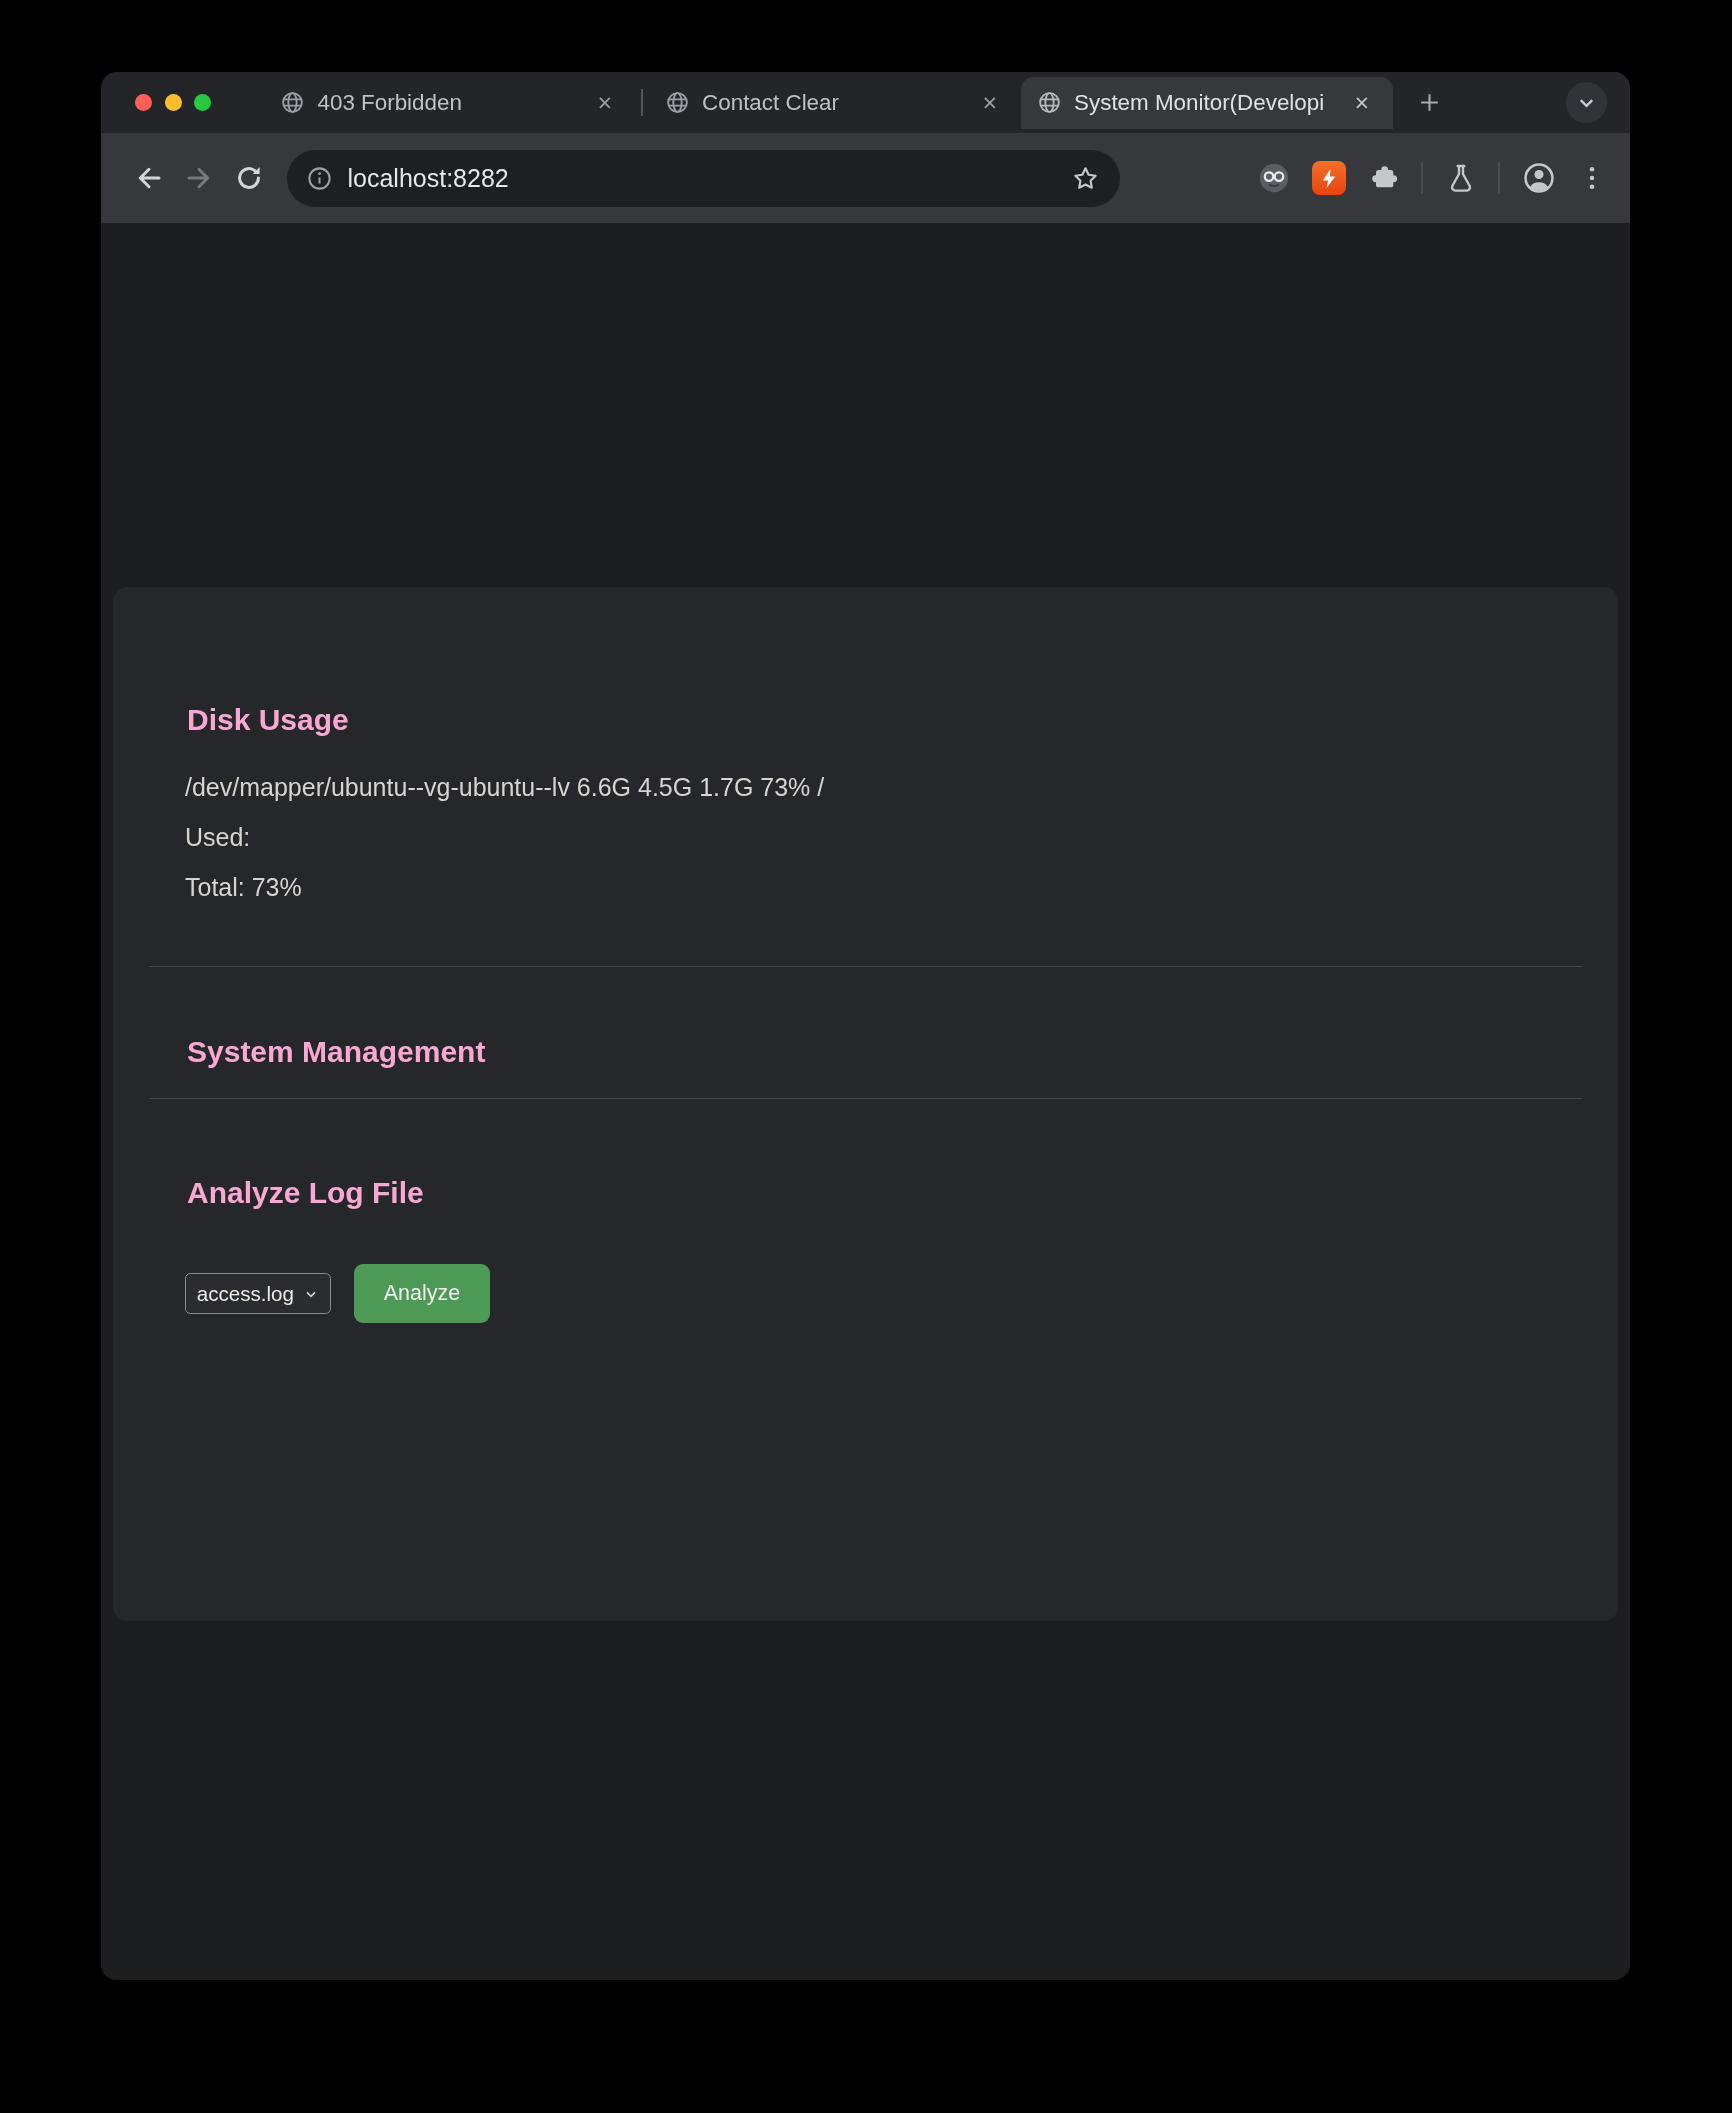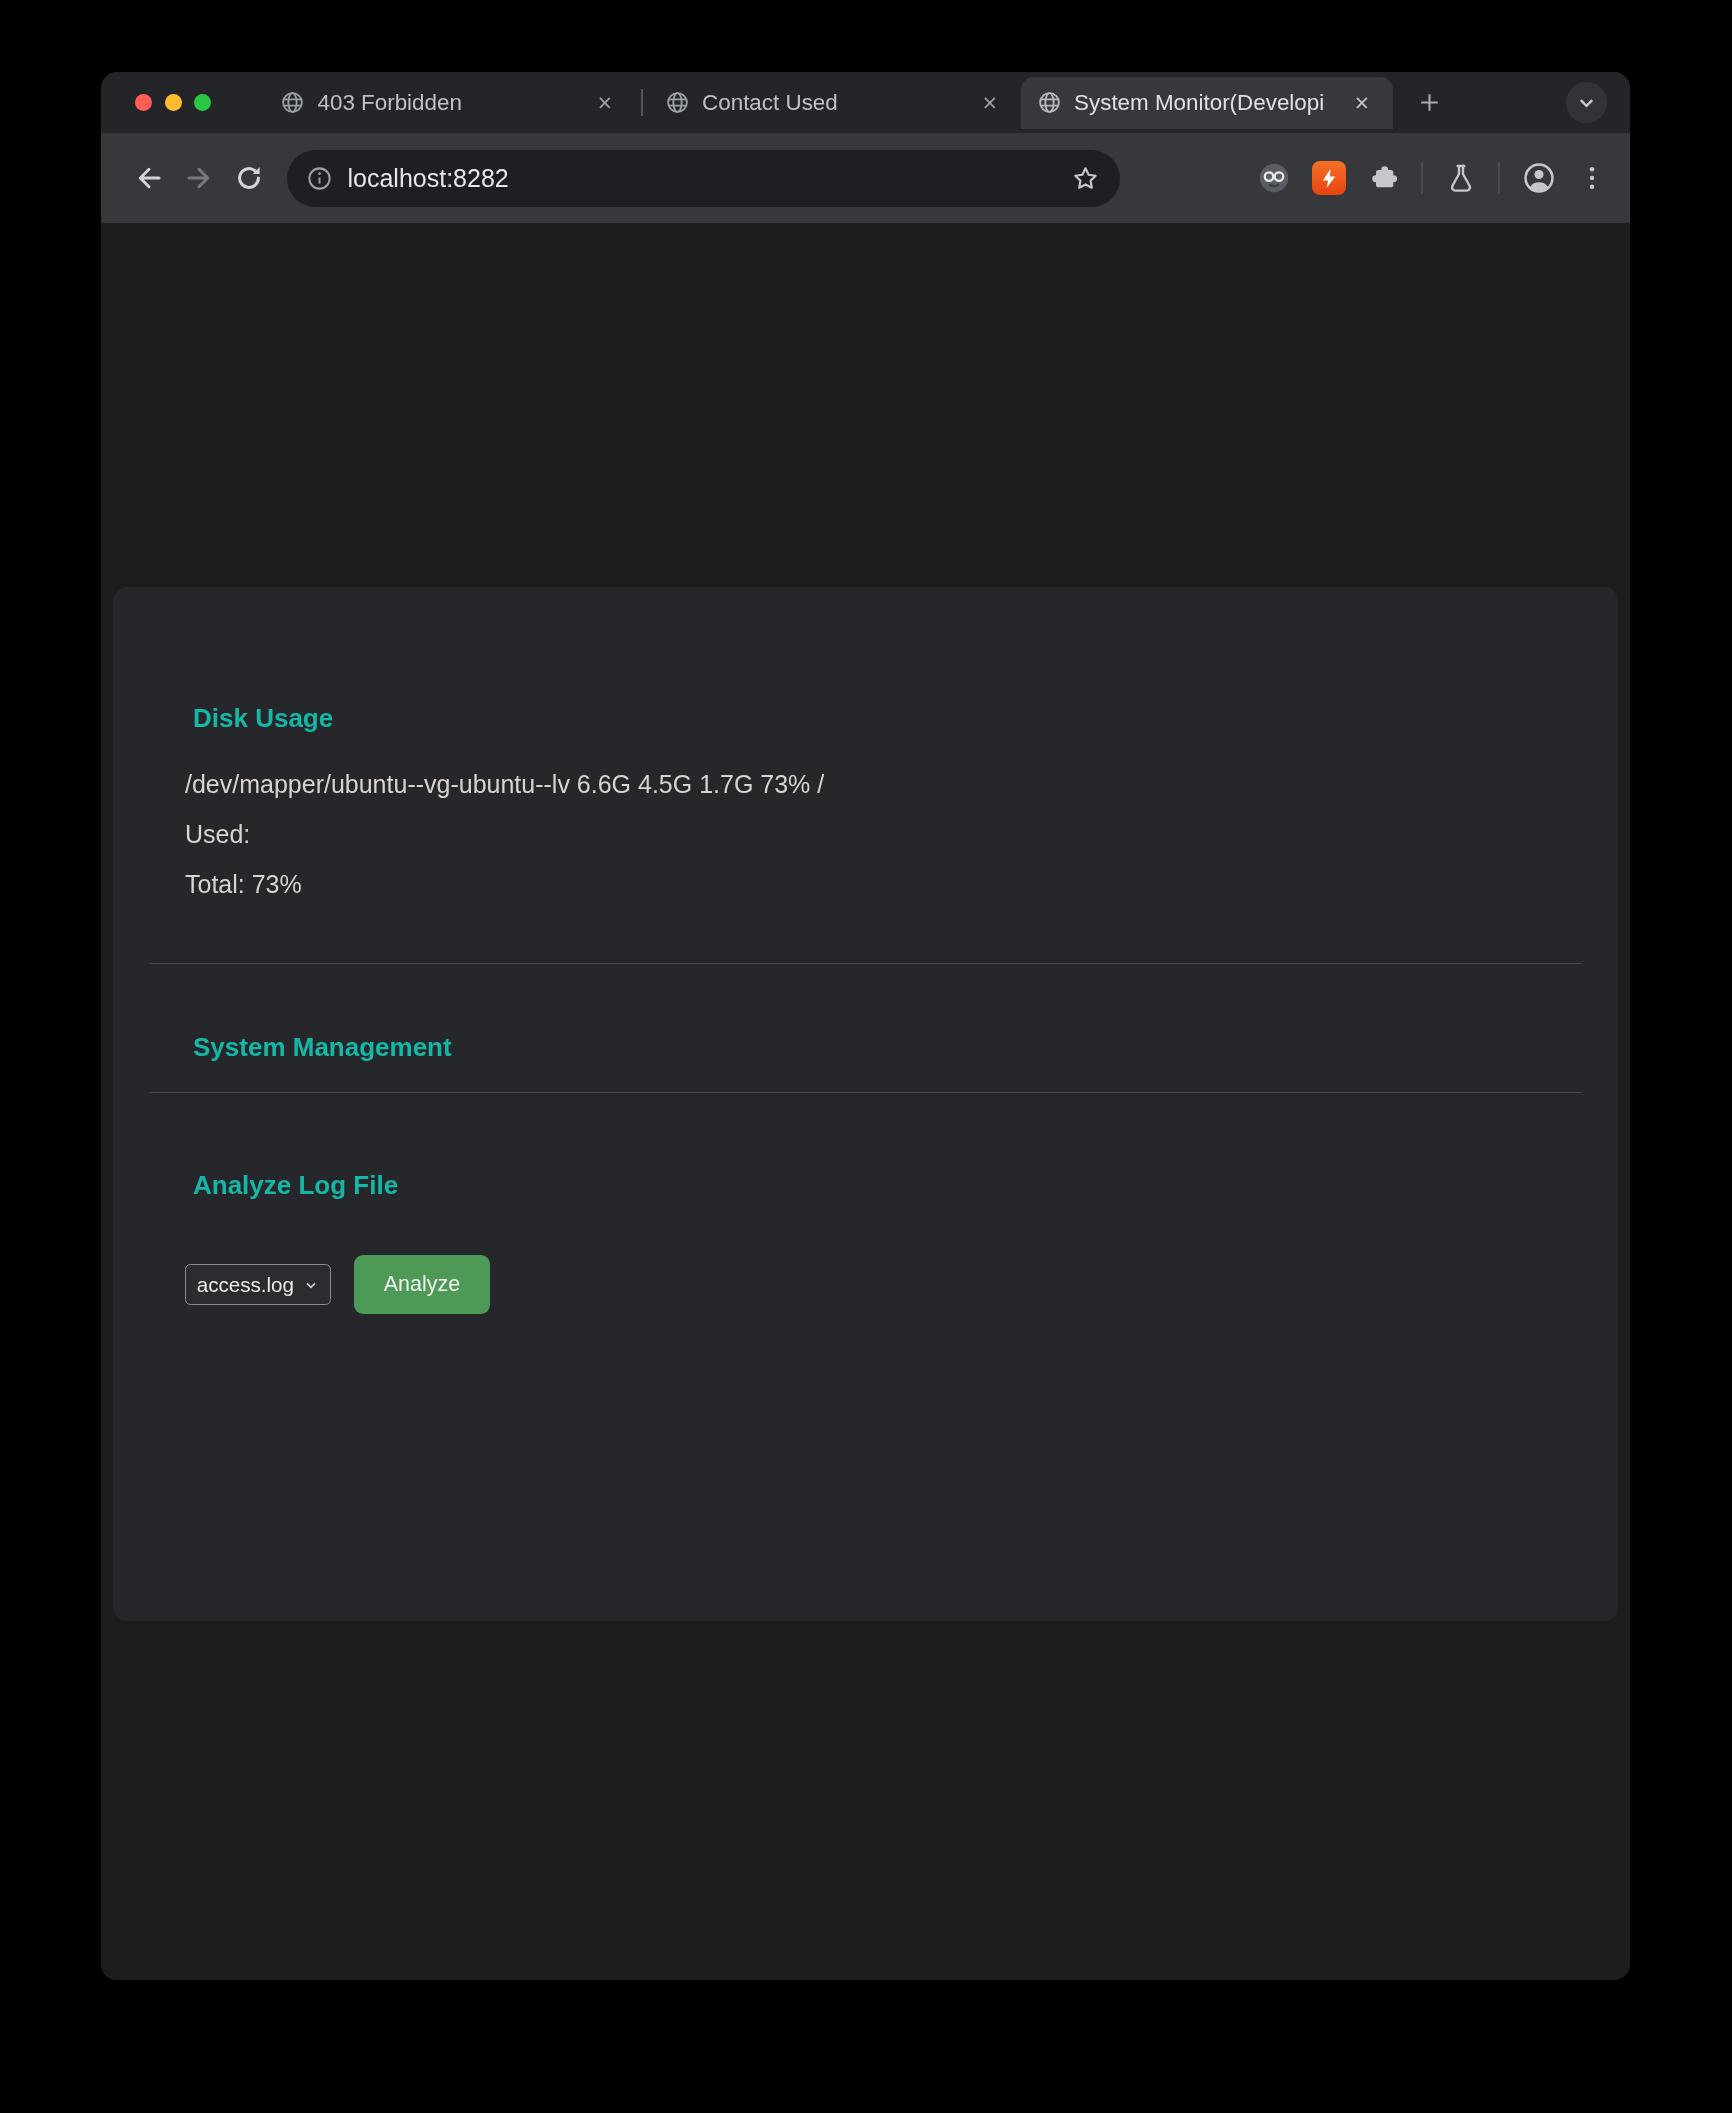--- a/index.html
+++ b/index.html
@@ -87,21 +87,21 @@
   .content { flex:1; background:#1c1d1f; }
   .card {
     margin:364px auto 0; width:1505px; height:1034px; box-sizing:border-box;
     background:#26272a; border-radius:14.3px; padding:43px 72px 0;
   }
   .page-title {
     margin:0; font-size:45px; font-weight:700; letter-spacing:0.4px;
     color:#c9c3ba; text-align:center;
   }
   .section-heading {
-    font-size:26px; font-weight:700; color:#14b8a6; margin:8px;
+    font-size:30px; font-weight:700; color:#f9a8d4; margin:2px;
   }
   .h-disk { margin-top:73px; }
   .h-mgmt { margin-top:68px; }
   .h-analyze { margin-top:77px; }
   .body-text { font-size:25px; color:#d8d5d0; margin:0; }
   .disk-line { margin-top:36px; }
   .disk-used, .disk-total { margin-top:21px; }
   .divider { border:none; border-top:1.3px solid #46474b; margin:64px -36px 0; }
   .divider2 { margin-top:29px; }
   .btn-row { margin-top:50px; display:flex; gap:12.5px; }
@@ -150,21 +150,21 @@
       <div class="tabsep"></div>
 
       <div class="tab">
         <span class="favicon">
           <svg viewBox="0 0 24 24" width="25" height="25" fill="none" stroke="#9aa0a6" stroke-width="1.8">
               <circle cx="12" cy="12" r="9"></circle>
               <ellipse cx="12" cy="12" rx="4" ry="9"></ellipse>
               <path d="M3.5 9h17M3.5 15h17"></path>
             </svg>
         </span>
-        <span class="tab-title">Contact Used</span>
+        <span class="tab-title">Contact Clear</span>
         <span class="tab-close">
           <svg viewBox="0 0 24 24" width="19.7" height="19.7" stroke="#9aa0a6" stroke-width="2.2">
               <path d="M6 6 L18 18 M18 6 L6 18"></path>
             </svg>
         </span>
       </div>
 
       <div class="tab active">
         <span class="favicon">
           <svg viewBox="0 0 24 24" width="25" height="25" fill="none" stroke="#b4b8bd" stroke-width="1.8">

